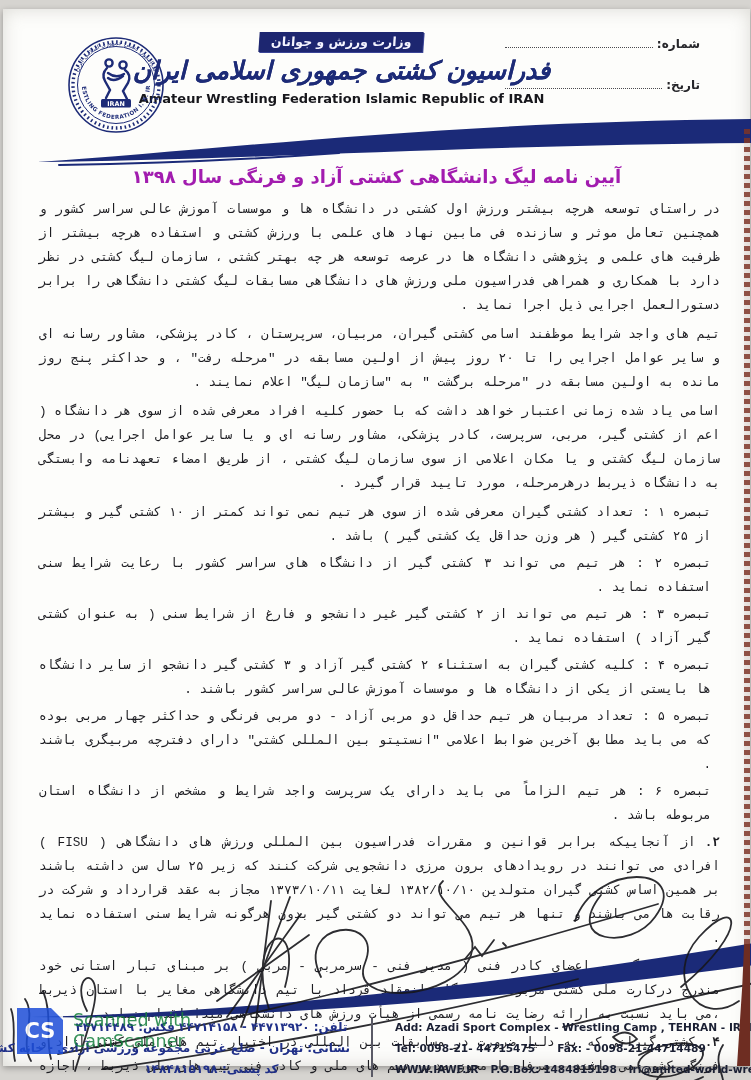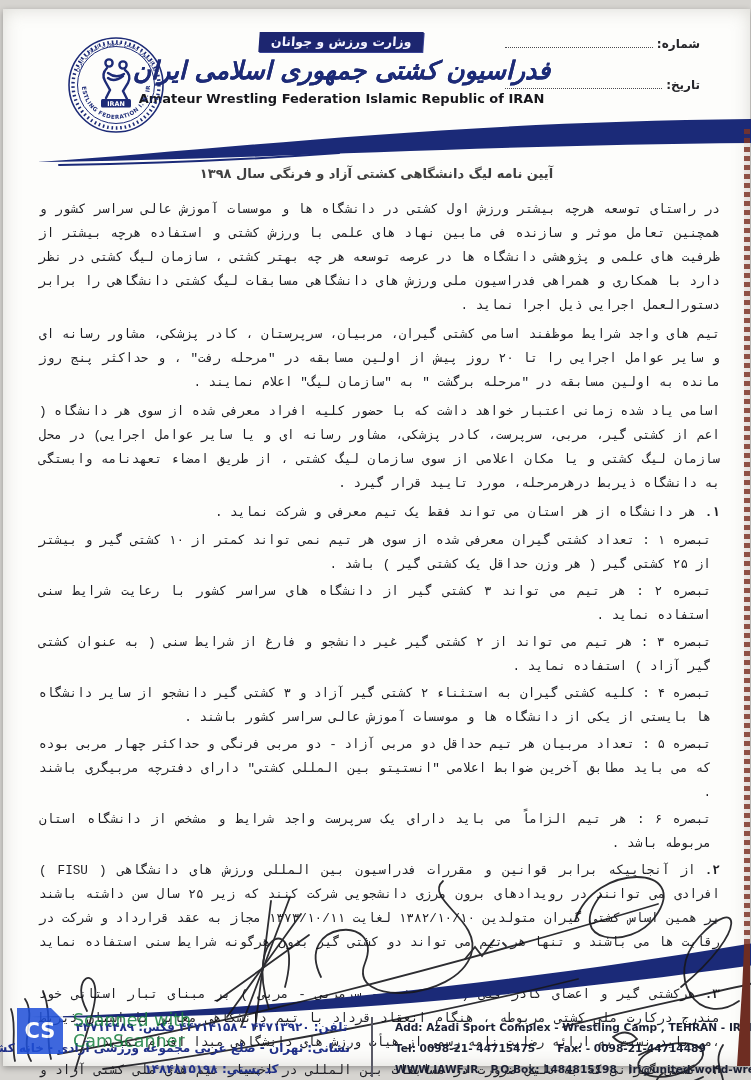--- a/index.html
+++ b/index.html
@@ -19,21 +19,21 @@
         box-shadow:1px 1px 0 #3a4496;}
   .fed-fa{margin-top:4px;font-size:25px;font-weight:bold;font-style:italic;color:#1d2b77;
         text-shadow:0 0 .6px #1d2b77;white-space:nowrap;}
   .fed-en{margin-top:6px;font-size:13px;font-weight:bold;color:#17171c;white-space:nowrap;}
   .logo{position:absolute;left:57px;top:20px;}
   
   .swoosh-top{position:absolute;left:0;top:103px;}
   .swoosh-bottom{position:absolute;left:0;top:912px;}
   
   .doc-title{position:absolute;top:157px;left:0;right:0;text-align:center;
-        font-size:13px;font-weight:bold;color:#404040;direction:rtl;}
+        font-size:18px;font-weight:bold;color:#a21caf;direction:rtl;}
   .body-text{position:absolute;top:189px;right:30px;left:36px;direction:rtl;
         color:#1d1d22;font-size:12.7px;line-height:24px;text-align:justify;font-family:Liberation Mono, monospace;}
   .body-text p{margin:0 0 5px;}
   .note{padding-right:9px;margin:0 0 3px;}
   .item{margin:0 0 4px;}
   .item .num{font-weight:bold;padding-left:9px;}
   
   .signatures{position:absolute;left:0;top:850px;pointer-events:none;}
   
   .footer{position:absolute;left:0;right:0;top:1002px;height:72px;}
@@ -112,23 +112,20 @@
       <path d="M56,53 C180,51 268,46 336,41" stroke="#1b2a78" stroke-width="2" fill="none" stroke-linecap="round"></path>
     </svg>
 
     <div class="doc-title">آیین نامه لیگ دانشگاهی کشتی آزاد و فرنگی سال ۱۳۹۸</div>
 
     <div class="body-text">
       <p>در راستای توسعه هرچه بیشتر ورزش اول کشتی در دانشگاه ها و موسسات آموزش عالی سراسر کشور و همچنین تعامل موثر و سازنده فی مابین نهاد های علمی با ورزش کشتی و استفاده هرچه بیشتر از ظرفیت های علمی و پژوهشی دانشگاه ها در عرصه توسعه هر چه بهتر کشتی ، سازمان لیگ کشتی در نظر دارد با همکاری و همراهی فدراسیون ملی ورزش های دانشگاهی مسابقات لیگ کشتی دانشگاهی را برابر دستورالعمل اجرایی ذیل اجرا نماید .</p>
       <p>تیم های واجد شرایط موظفند اسامی کشتی گیران، مربیان، سرپرستان ، کادر پزشکی، مشاور رسانه ای و سایر عوامل اجرایی را تا ۲۰ روز پیش از اولین مسابقه در "مرحله رفت" ، و حداکثر پنج روز مانده به اولین مسابقه در "مرحله برگشت " به "سازمان لیگ" اعلام نمایند .</p>
       <p>اسامی یاد شده زمانی اعتبار خواهد داشت که با حضور کلیه افراد معرفی شده از سوی هر دانشگاه ( اعم از کشتی گیر، مربی، سرپرست، کادر پزشکی، مشاور رسانه ای و یا سایر عوامل اجرایی) در محل سازمان لیگ کشتی و یا مکان اعلامی از سوی سازمان لیگ کشتی ، از طریق امضاء تعهدنامه وابستگی به دانشگاه ذیربط درهرمرحله، مورد تایید قرار گیرد .</p>
 
-      <div class="item">
-        <span class="num">۱.</span><span>هر دانشگاه از هر استان می تواند فقط یک تیم معرفی و شرکت نماید .</span>
-      </div>
 
       <div class="note">تبصره ۱ : تعداد کشتی گیران معرفی شده از سوی هر تیم نمی تواند کمتر از ۱۰ کشتی گیر و بیشتر از ۲۵ کشتی گیر ( هر وزن حداقل یک کشتی گیر ) باشد .</div>
       <div class="note">تبصره ۲ : هر تیم می تواند ۳ کشتی گیر از دانشگاه های سراسر کشور با رعایت شرایط سنی استفاده نماید .</div>
       <div class="note">تبصره ۳ : هر تیم می تواند از ۲ کشتی گیر غیر دانشجو و فارغ از شرایط سنی ( به عنوان کشتی گیر آزاد ) استفاده نماید .</div>
       <div class="note">تبصره ۴ : کلیه کشتی گیران به استثناء ۲ کشتی گیر آزاد و ۳ کشتی گیر دانشجو از سایر دانشگاه ها بایستی از یکی از دانشگاه ها و موسسات آموزش عالی سراسر کشور باشند .</div>
       <div class="note">تبصره ۵ : تعداد مربیان هر تیم حداقل دو مربی آزاد - دو مربی فرنگی و حداکثر چهار مربی بوده که می باید مطابق آخرین ضوابط اعلامی "انستیتو بین المللی کشتی" دارای دفترچه مربیگری باشند .</div>
       <div class="note">تبصره ۶ : هر تیم الزاماً می باید دارای یک سرپرست واجد شرایط و مشخص از دانشگاه استان مربوطه باشد .</div>
 
       <div class="item">
         <span class="num">۲.</span><span>از آنجاییکه برابر قوانین و مقررات فدراسیون بین المللی ورزش های دانشگاهی ( FISU ) افرادی می توانند در رویدادهای برون مرزی دانشجویی شرکت کنند که زیر ۲۵ سال سن داشته باشند بر همین اساس کشتی گیران متولدین ۱۳۸۲/۱۰/۱۰ لغایت ۱۳۷۳/۱۰/۱۱ مجاز به عقد قرارداد و شرکت در رقابت ها می باشند و تنها هر تیم می تواند دو کشتی گیر بدون هرگونه شرایط سنی استفاده نماید .</span>

